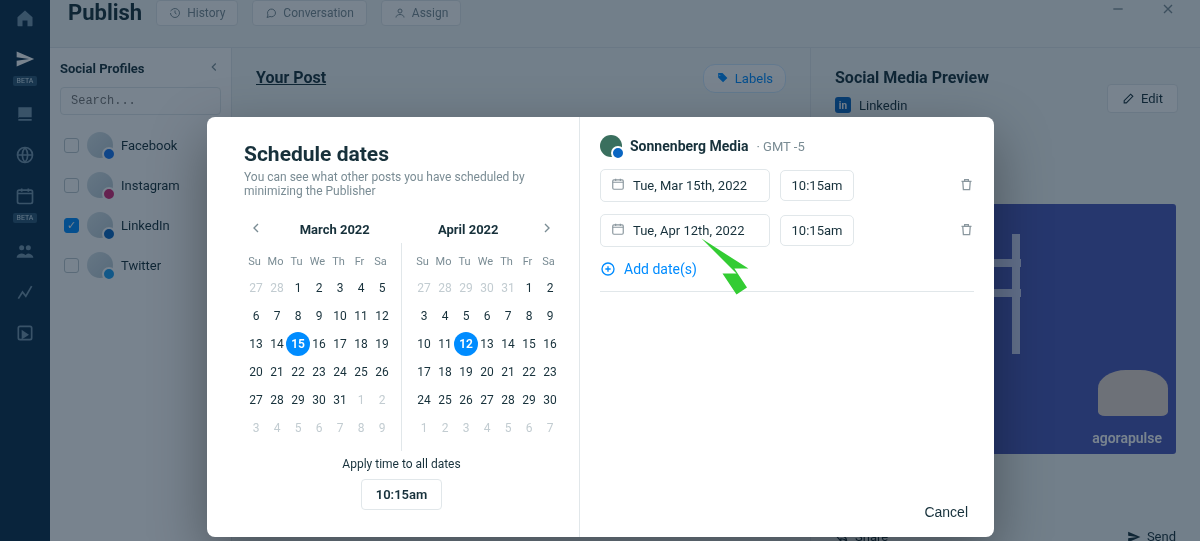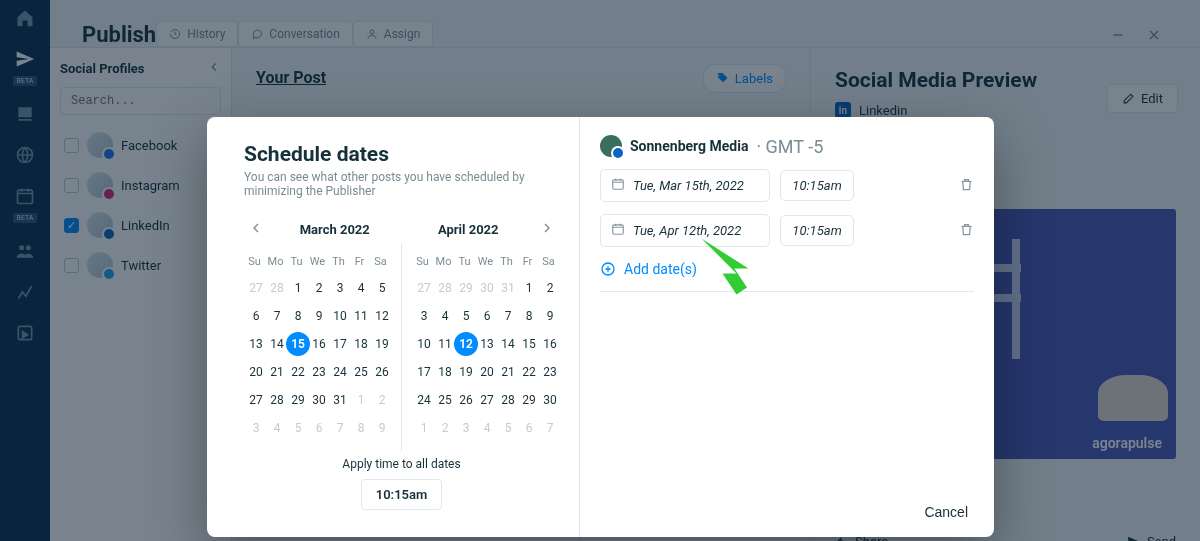--- a/index.html
+++ b/index.html
@@ -44,22 +44,23 @@
   
   .app {
     position: absolute;
     left: 50px; right: 0; top: 0; bottom: 0;
     background: var(--bg-app);
   }
   .topbar {
     height: 48px;
     border-bottom: 1px solid var(--border);
     display: flex;
-    align-items: flex-end;
-    padding: 0 32px;
+    align-items: flex-start;
+    padding: 0 18px;
+    gap: 14px;
   }
   .topbar h1 { font-size: 22px; font-weight: 700; margin: 0; color: var(--text-dark); }
   .chip-btn {
     border: 1px solid var(--border);
     background: #fff;
     border-radius: 4px;
     padding: 5px 12px;
     color: var(--text-muted);
     font-size: 12px;
     display: inline-flex; align-items: center; gap: 6px;
@@ -82,21 +83,21 @@
   .profile-item .cb.checked::after { content:"✓"; color:#fff; font-size:11px; line-height:1;}
   .avatar { position:relative; width:26px; height:26px;}
   .avatar .face { width:26px;height:26px;border-radius:50%; background: linear-gradient(135deg,#d7e3ea,#b7c8d2); display:flex;align-items:center;justify-content:center;}
   .avatar .net { position:absolute; right:-3px; bottom:-3px; width:14px;height:14px; border-radius:50%; border:2px solid #fff; }
 
   .center { flex:1; padding: 20px 24px; position:relative;}
   .center h3 { margin:0; font-size:16px; font-weight:700;text-decoration:underline;}
   .labels-btn { position:absolute; right:24px; top:16px; border:1px solid #cfe8ff; color:var(--accent-blue); border-radius:12px; padding:6px 12px; background:#fff; display:inline-flex; align-items:center; gap:6px;}
 
   .right { width:390px; padding:20px 24px; border-left:1px solid var(--border);}
-  .right h3 { margin:0 0 10px; font-size:21px; font-weight:700;}
+  .right h3 { margin:0 0 10px; font-size:16px; font-weight:700;}
   .right .li-row { display:flex; align-items:center; gap:8px; color:var(--text-dark); font-size:13px;}
   .right .li-row .net-li { width:16px;height:16px;border-radius:3px;background:#0a66c2; color:#fff; font-size:10px; display:inline-flex;align-items:center;justify-content:center; font-weight:700;}
   .edit-btn { position:absolute; right:22px; top:84px; border:1px solid var(--border); background:#fff; border-radius:4px; padding:6px 14px; font-size:13px; display:inline-flex; align-items:center; gap:6px;}
   .preview-card { margin-top:24px; background:#4a57b9; height:250px; border-radius:3px; position:relative; overflow:hidden;}
   .preview-card .hash1{position:absolute;left:34%;top:22%;width:70px;height:8px;background:#ced6f8;}
   .preview-card .hash2{position:absolute;left:34%;top:34%;width:70px;height:8px;background:#ced6f8;}
   .preview-card .hash3{position:absolute;left:40%;top:12%;width:8px;height:120px;background:#ced6f8;}
   .preview-card .hash4{position:absolute;left:52%;top:12%;width:8px;height:120px;background:#ced6f8;}
   .preview-card .hand{position:absolute;right:8px;bottom:38px;width:70px;height:46px;background:#e7d7cf;border-radius:40% 40% 10% 10%;}
   .preview-card .brand{position:absolute;right:14px;bottom:8px;color:#fff;font-weight:600;font-size:14px;}
@@ -140,22 +141,22 @@
   .calgrid td.sel > span { background: var(--accent-blue); color:#fff; font-weight:600;}
   .apply-row { text-align:center; margin-top:6px;}
   .apply-row .lbl { font-size:12px; color:var(--text-dark); }
   .apply-row .time-box { display:inline-block; border:1px solid var(--border); border-radius:4px; padding:7px 14px; margin-top:8px; font-size:13px; font-weight:600;}
 
   .modal-right { flex:1; padding:18px 20px 16px; display:flex; flex-direction:column; position:relative;}
   .profile-head { display:flex; align-items:center; gap:8px; font-size:14px;}
   .profile-head .pavatar { width:22px;height:22px;border-radius:50%; background:#3a6f5e; color:#fff; display:inline-flex; align-items:center; justify-content:center; font-size:11px; position:relative;}
   .profile-head .pavatar::after{content:"";position:absolute;right:-3px;bottom:-3px;width:10px;height:10px;border-radius:50%;background:#0a66c2;border:2px solid #fff;}
   .profile-head strong { font-weight:700;}
-  .profile-head .tz { color:var(--text-muted); font-size:18px;}
-  .sched-row { display:flex; align-items:center; gap:10px; margin-top:12px;font-style:italic;}
+  .profile-head .tz { color:var(--text-muted); font-size:13px;}
+  .sched-row { display:flex; align-items:center; gap:10px; margin-top:12px;}
   .sched-row .pill {
     border:1px solid var(--border); border-radius:5px; padding:7px 10px; font-size:13px; color:var(--text-dark);
     display:inline-flex; align-items:center; gap:8px;
   }
   .sched-row .pill.date { width:170px;}
   .sched-row .pill.time { width:74px; justify-content:center;}
   .sched-row .trash { margin-left:auto; color:#8a979e;}
   .sched-row .trash svg{width:15px;height:15px;}
   .sched-row .calico svg{width:14px;height:14px;color:#8a979e;}
   .add-dates { display:inline-flex; align-items:center; gap:8px; color: var(--accent-blue); font-size:14px; margin-top:14px; cursor:pointer;}

